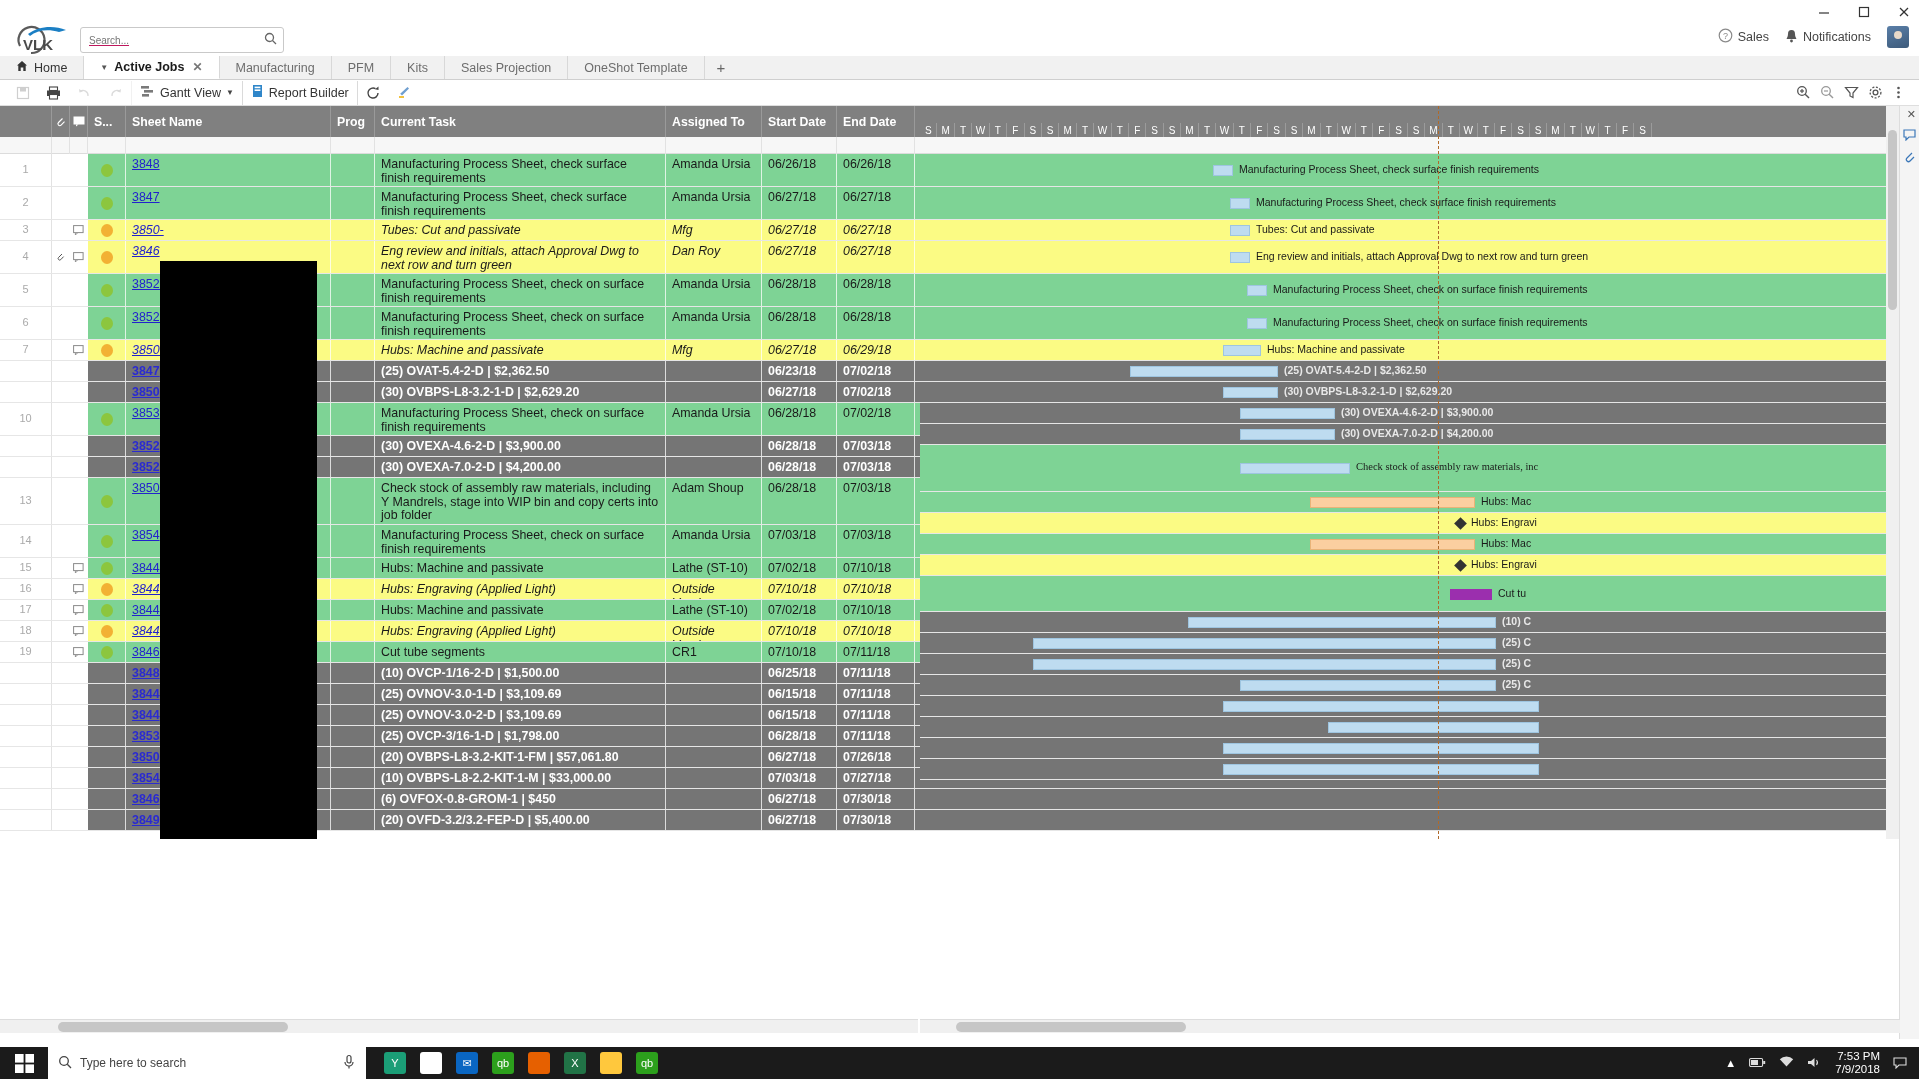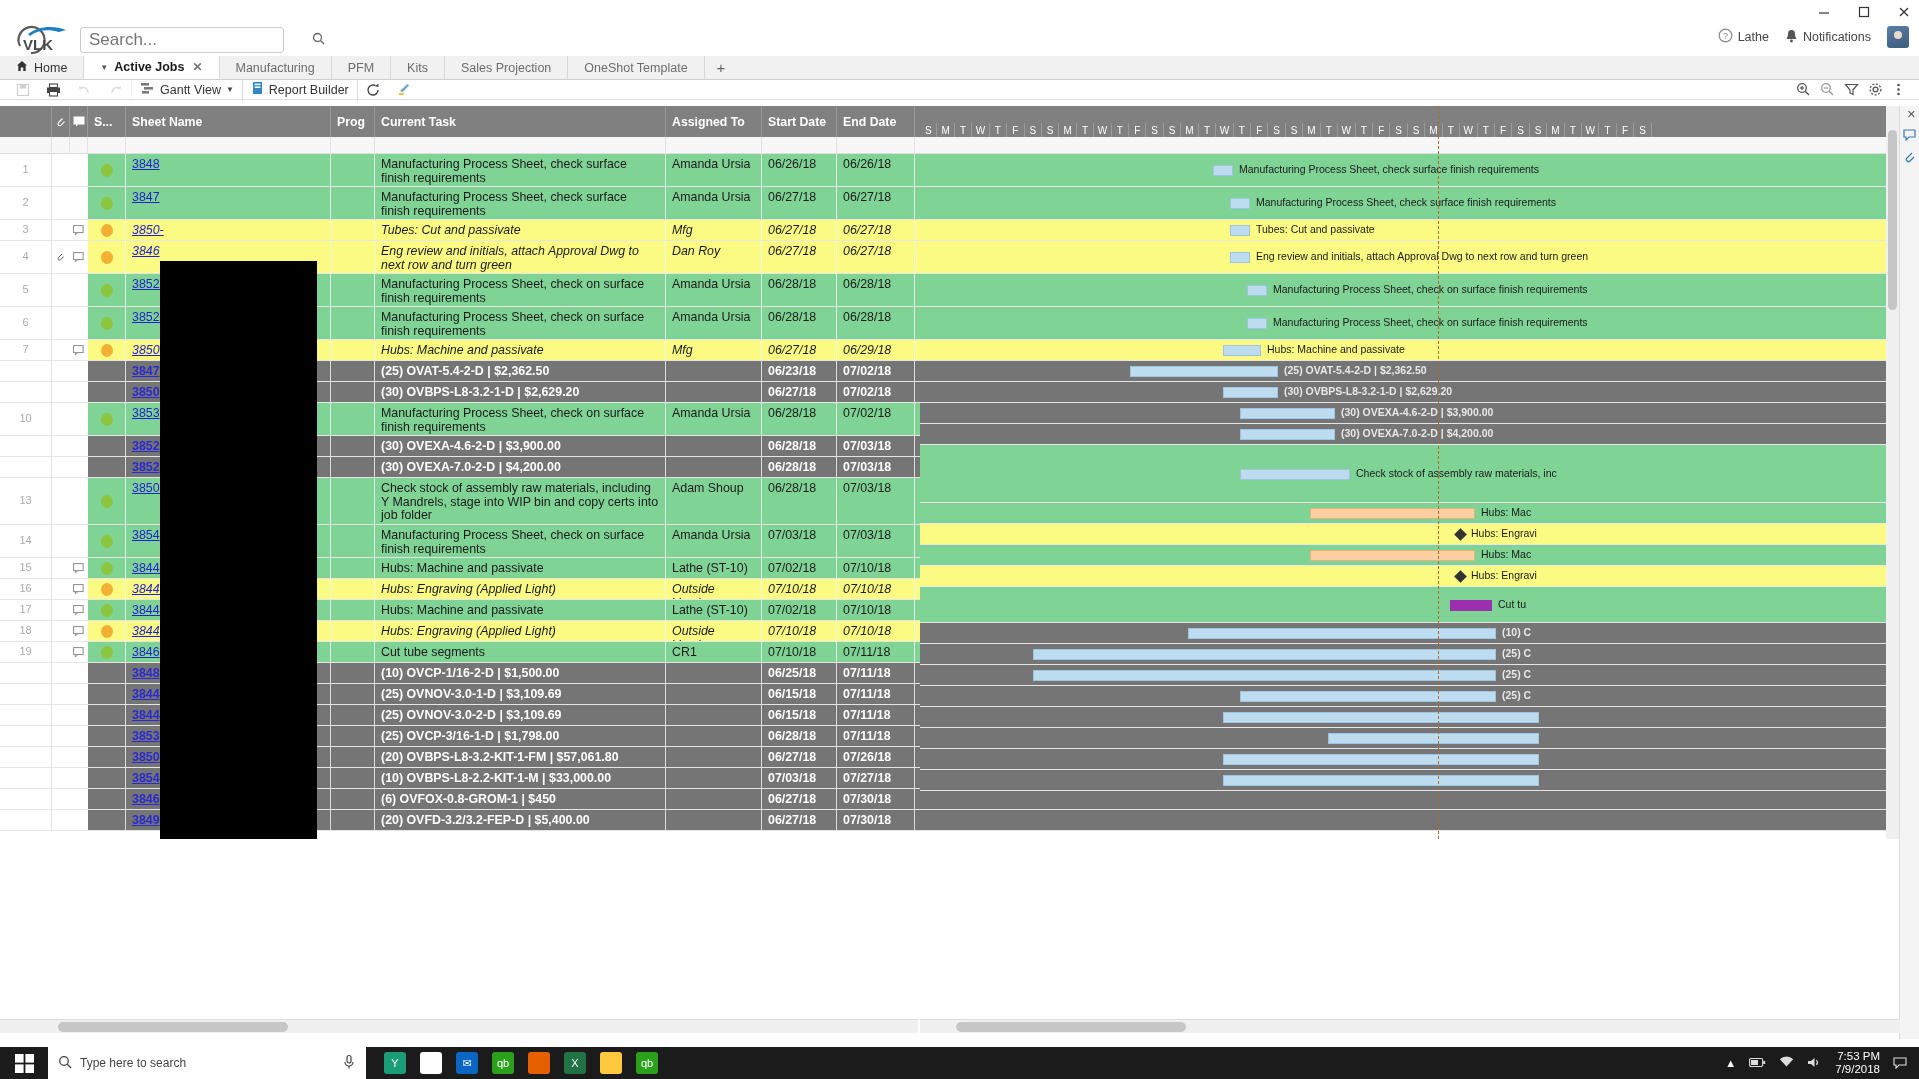--- a/index.html
+++ b/index.html
@@ -26,22 +26,22 @@
     position:absolute; top:24px; left:0; width:1919px; height:32px;
     background:#fff;
   }
   .logo { position:absolute; left:14px; top:0px; width:56px; height:34px; }
   .searchbox {
     position:absolute; left:80px; top:3px; width:204px; height:26px;
     border:1px solid #c9c9c9; border-radius:3px; background:#fff;
     display:flex; align-items:center; padding:0 6px;
   }
   .searchbox input {
-    border:none; outline:none; flex:1; font-size:17px; color:#be185d;
-    font-family:"Liberation Sans", sans-serif; background:transparent;
+    border:none; outline:none; flex:1; font-size:10px; color:#be185d;
+    font-family:"Liberation Sans", sans-serif; background:transparent;text-decoration:underline;
   }
   .searchbox .sicon { color:#666; font-size:13px; }
 
   .hdr-right { position:absolute; right:10px; top:2px; display:flex; align-items:center; gap:16px; }
   .hdr-item { display:flex; align-items:center; gap:5px; font-size:12.5px; color:#444; cursor:pointer; }
   .avatar {
     width:22px; height:22px; border-radius:3px;
     background:linear-gradient(160deg,#5a7fa8,#3d5a7a);
     display:flex; align-items:center; justify-content:center;
   }
@@ -59,21 +59,21 @@
     cursor:pointer; background:#f1f1f1; position:relative;
   }
   .tab.active { background:#ffffff; color:#1b1b1b; font-weight:bold; border-bottom:1px solid #fff; }
   .tab .caret { font-size:8px; color:#555; }
   .tab .x { font-size:12px; color:#777; margin-left:2px; }
   .tab.home { color:#333; }
   .tab-add { display:flex; align-items:center; padding:0 12px; font-size:15px; color:#666; cursor:pointer;}
 
   
   .toolbar {
-    position:absolute; top:80px; left:0; width:1919px; height:20px;
+    position:absolute; top:80px; left:0; width:1919px; height:26px;
     background:#fff; border-bottom:1px solid #dedede;
     display:flex; align-items:center; gap:0px; padding-left:8px;
   }
   .tb { display:flex; align-items:center; gap:5px; padding:0 8px; height:24px; font-size:12.5px; color:#333; cursor:pointer;}
   .tb.sep { border-right:1px solid #dadada; }
   .tb.dis { opacity:.35; }
 
   
   .gridwrap { position:absolute; top:106px; left:0; width:1919px; height:733px; background:#fff; overflow:hidden;}
   .colhdr {
@@ -192,21 +192,21 @@
       </span>
     </div>
     <div class="hdr-right">
       <div class="hdr-item">
         <span>
           <svg width="15" height="15" viewBox="0 0 15 15">
               <circle cx="7.5" cy="7.5" r="6.3" fill="none" stroke="#8a8a8a" stroke-width="1.2"></circle>
               <text x="7.5" y="11" text-anchor="middle" font-size="9" fill="#8a8a8a" font-family="Liberation Sans, sans-serif">?</text>
             </svg>
         </span>
-        <span>Lathe</span>
+        <span>Sales</span>
       </div>
       <div class="hdr-item">
         <span>
           <svg width="13" height="14" viewBox="0 0 13 14">
               <path d="M6.5 1 C4 1 3 2.6 3 5 C3 8 1.6 9 1.6 10 L11.4 10 C11.4 9 10 8 10 5 C10 2.6 9 1 6.5 1 Z" fill="#555"></path>
               <circle cx="6.5" cy="12" r="1.4" fill="#555"></circle>
             </svg>
         </span>
         <span>Notifications</span>
       </div>
@@ -855,21 +855,21 @@
               <div class="blabel" style="left: 364px;">(30) OVBPS-L8-3.2-1-D | $2,629.20</div>
             </div>
             <div class="grow r-gray graylab" style="height: 21px;">
               <div class="bar blue" style="left: 320px; width: 95px;"></div>
               <div class="blabel" style="left: 421px;">(30) OVEXA-4.6-2-D | $3,900.00</div>
             </div>
             <div class="grow r-gray graylab" style="height: 21px;">
               <div class="bar blue" style="left: 320px; width: 95px;"></div>
               <div class="blabel" style="left: 421px;">(30) OVEXA-7.0-2-D | $4,200.00</div>
             </div>
-            <div class="grow r-green" style="height: 58px;">
+            <div class="grow r-green" style="height: 47px; font-family: Liberation Serif, serif;">
               <div class="bar blue" style="left: 320px; width: 110px;"></div>
               <div class="blabel" style="left: 436px;">Check stock of assembly raw materials, inc</div>
             </div>
             <div class="grow r-green" style="height: 21px;">
               <div class="bar peach" style="left: 390px; width: 165px;"></div>
               <div class="blabel" style="left: 561px;">Hubs: Mac</div>
             </div>
             <div class="grow r-yellow" style="height: 21px;">
               <div class="milestone" style="left: 536px;"></div>
               <div class="blabel" style="left: 551px;">Hubs: Engravi</div>

